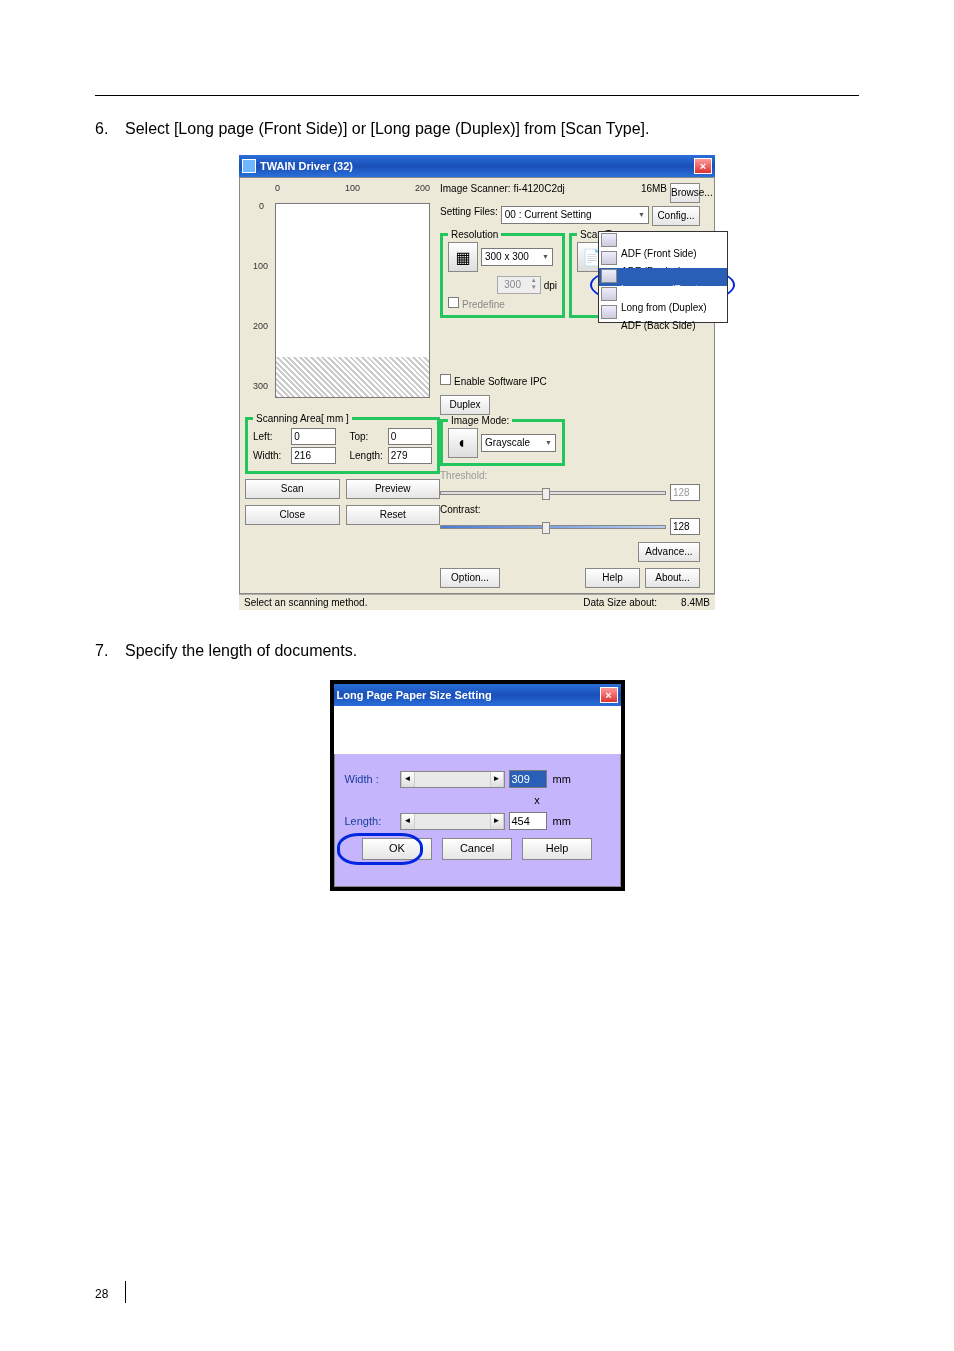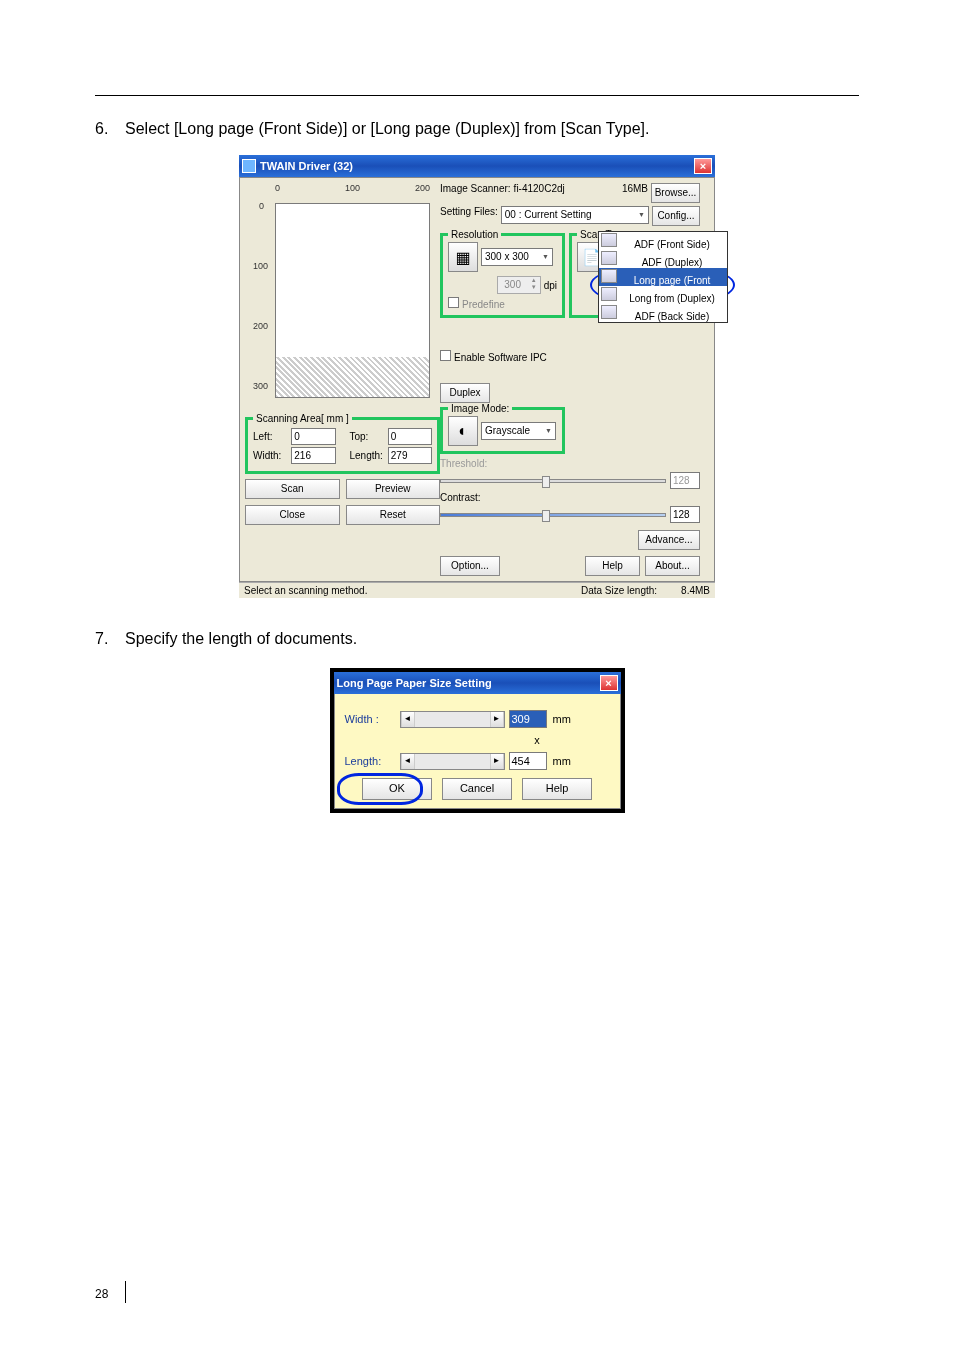--- a/index.html
+++ b/index.html
@@ -30,35 +30,35 @@
   .toprow { display:flex; align-items:flex-start; gap:3px; margin-bottom:3px; }
   .smlabel { font-size:10px; }
   .dropdown { border:1px solid #7a7a7a; background:#fff; height:18px; font-size:10px; line-height:16px; padding:0 3px; display:flex; align-items:center; position:relative; }
   .dropdown::after { content:'▼'; font-size:7px; margin-left:auto; color:#555; }
   .big-icon { width:30px;height:30px;border:1px solid #888;background:linear-gradient(to bottom,#fff,#ddd);display:flex;align-items:center;justify-content:center;font-size:16px; }
   .spin { display:flex; border:1px solid #aaa; background:#eee; height:18px; }
   .spin .val { width:30px; font-size:10px; line-height:16px; text-align:center; color:#888; }
   .spin .arrows { width:12px; font-size:6px; line-height:7px; color:#888; text-align:center; }
   .chk { width:11px;height:11px;border:1px solid #7a7a7a;background:#fff;display:inline-block;margin-right:3px; }
   .ddlist { position:absolute; top:48px; left:158px; width:130px; background:#fff; border:1px solid #333; font-size:10px; z-index:5; }
-  .dditem { padding:6px 4px 2px 22px; position:relative; height:18px; line-height:14px;text-align:center; }
+  .dditem { padding:15px 4px 2px 22px; position:relative; height:18px; line-height:14px; }
   .dditem.selected { background:#2a5fb8; color:#fff; }
   .dd-icon { position:absolute; left:2px; top:1px; width:16px;height:14px;border:1px solid #888;background:linear-gradient(to bottom,#eef,#ccd); }
   .oval { border:2px solid #0026e0; border-radius:50%; position:absolute; pointer-events:none; }
   .slider-row { display:flex; align-items:center; gap:4px; margin:3px 0; }
   .slider { flex:1; height:4px; background:linear-gradient(to right,#4a7bd8,#b8d0f0); border:1px solid #888; position:relative; }
   .slider.disabled { background:#ddd; }
   .slider-thumb { position:absolute; top:-4px; width:8px; height:12px; background:#eee; border:1px solid #888; }
   .bot-row { display:flex; gap:5px; margin-top:6px; }
   .statusbar { background:#ece9d8; border-top:1px solid #aaa; font-size:10px; padding:2px 5px; display:flex; }
   .ellipse-ok { border:3px solid #0026e0; border-radius:22px/14px; position:absolute; pointer-events:none; }
 
   
   .win2 { width:295px; margin:20px auto 0 auto; border:4px solid #000000; position:relative; }
-  .body2 { background:#fef9c3; padding:10px 10px 8px 10px; font-size:11px; border:1px solid #888; border-top:none; }
+  .body2 { background:#c4b5fd; padding:10px 10px 26px 10px; font-size:11px; border:1px solid #888; border-top:none;margin-top:48px; }
   .row2 { display:flex; align-items:center; margin:6px 0; }
   .row2 .lab2 { width:55px; color:#1a3c9c; }
   .scroll2 { display:flex; align-items:center; border:1px solid #888; background:#eee; height:17px; }
   .arrow2 { width:14px;height:15px;text-align:center;line-height:13px;font-size:8px;background:linear-gradient(to bottom,#fff,#ddd);border-left:1px solid #ccc;border-right:1px solid #ccc; }
   .track2 { width:75px;height:15px;background:#e9e9e9; }
   .val2 { border:1px solid #7a7a7a;background:#fff;width:38px;height:18px;font-size:11px;line-height:16px;padding:0 2px;margin-left:4px; }
   .val2.sel { background:#2a5fb8;color:#fff; }
   .unit2 { margin-left:6px;font-size:11px; }
   .x2 { text-align:center; font-size:11px; margin:2px 0; padding-left:120px; }
   .btnrow2 { display:flex; gap:10px; margin-top:8px; justify-content:center; position:relative; }
@@ -118,21 +118,21 @@
           <div class="btn">Close</div>
           <div class="btn">Reset</div>
         </div>
       </div>
 
       <div class="rightpane">
         <div class="toprow">
           <span class="smlabel">Image Scanner:</span>
           <span class="smlabel">fi-4120C2dj</span>
           <span style="margin-left:auto" class="smlabel">16MB</span>
-          <div class="btn" style="width:49px">Browse...</div>
+          <div class="btn" style="width:30px">Browse...</div>
         </div>
         <div class="toprow">
           <span class="smlabel">Setting Files:</span>
           <div class="dropdown" style="flex:1">
               <span>00 : Current Setting</span>
             </div>
           <div class="btn" style="width:48px">Config...</div>
         </div>
 
         <div style="display:flex;gap:4px;margin-top:2px;">
@@ -171,22 +171,22 @@
           <div class="dditem selected"><div class="dd-icon"></div><span>Long page (Front Side)</span></div>
           <div class="dditem"><div class="dd-icon"></div><span>Long from (Duplex)</span></div>
           <div class="dditem"><div class="dd-icon"></div><span>ADF (Back Side)</span></div>
         </div>
         <div class="oval" style="top:80px;left:150px;width:145px;height:44px"></div>
         <div style="position:absolute;top:48px;right:-2px;width:14px;height:90px;border:1px solid #888;background:#ece9d8;display:flex;flex-direction:column;justify-content:space-between;font-size:7px;color:#888;text-align:center">
             <div>▲</div>
             <div>▼</div>
           </div>
 
-        <div style="margin-top:28px"><span class="chk"></span><span class="smlabel">Enable Software IPC</span></div>
-        <div class="btn" style="width:50px;margin-top:20px">Duplex</div>
+        <div style="margin-top:52px"><span class="chk"></span><span class="smlabel">Enable Software IPC</span></div>
+        <div class="btn" style="width:50px;margin-top:8px">Duplex</div>
 
         <div class="groupbox" style="margin-top:4px;width:125px">
           <div class="legend">Image Mode:</div>
           <div style="display:flex;gap:3px;align-items:center">
             <div class="big-icon">◐</div>
             <div class="dropdown" style="width:75px">
                 <span>Grayscale</span>
               </div>
           </div>
         </div>
@@ -216,21 +216,21 @@
         <div class="bot-row">
           <div class="btn" style="width:60px">Option...</div>
           <div style="flex:1"></div>
           <div class="btn" style="width:55px">Help</div>
           <div class="btn" style="width:55px">About...</div>
         </div>
       </div>
     </div>
     <div class="statusbar">
       <span>Select an scanning method.</span>
-      <span style="margin-left:auto">Data Size length:</span>
+      <span style="margin-left:auto">Data Size about:</span>
       <span style="margin-left:24px">8.4MB</span>
     </div>
   </div>
 
   <div class="step" style="margin-top:30px">
     <div class="step-num">7.</div>
     <div class="step-text">Specify the length of documents.</div>
   </div>
 
   <div class="win2">

